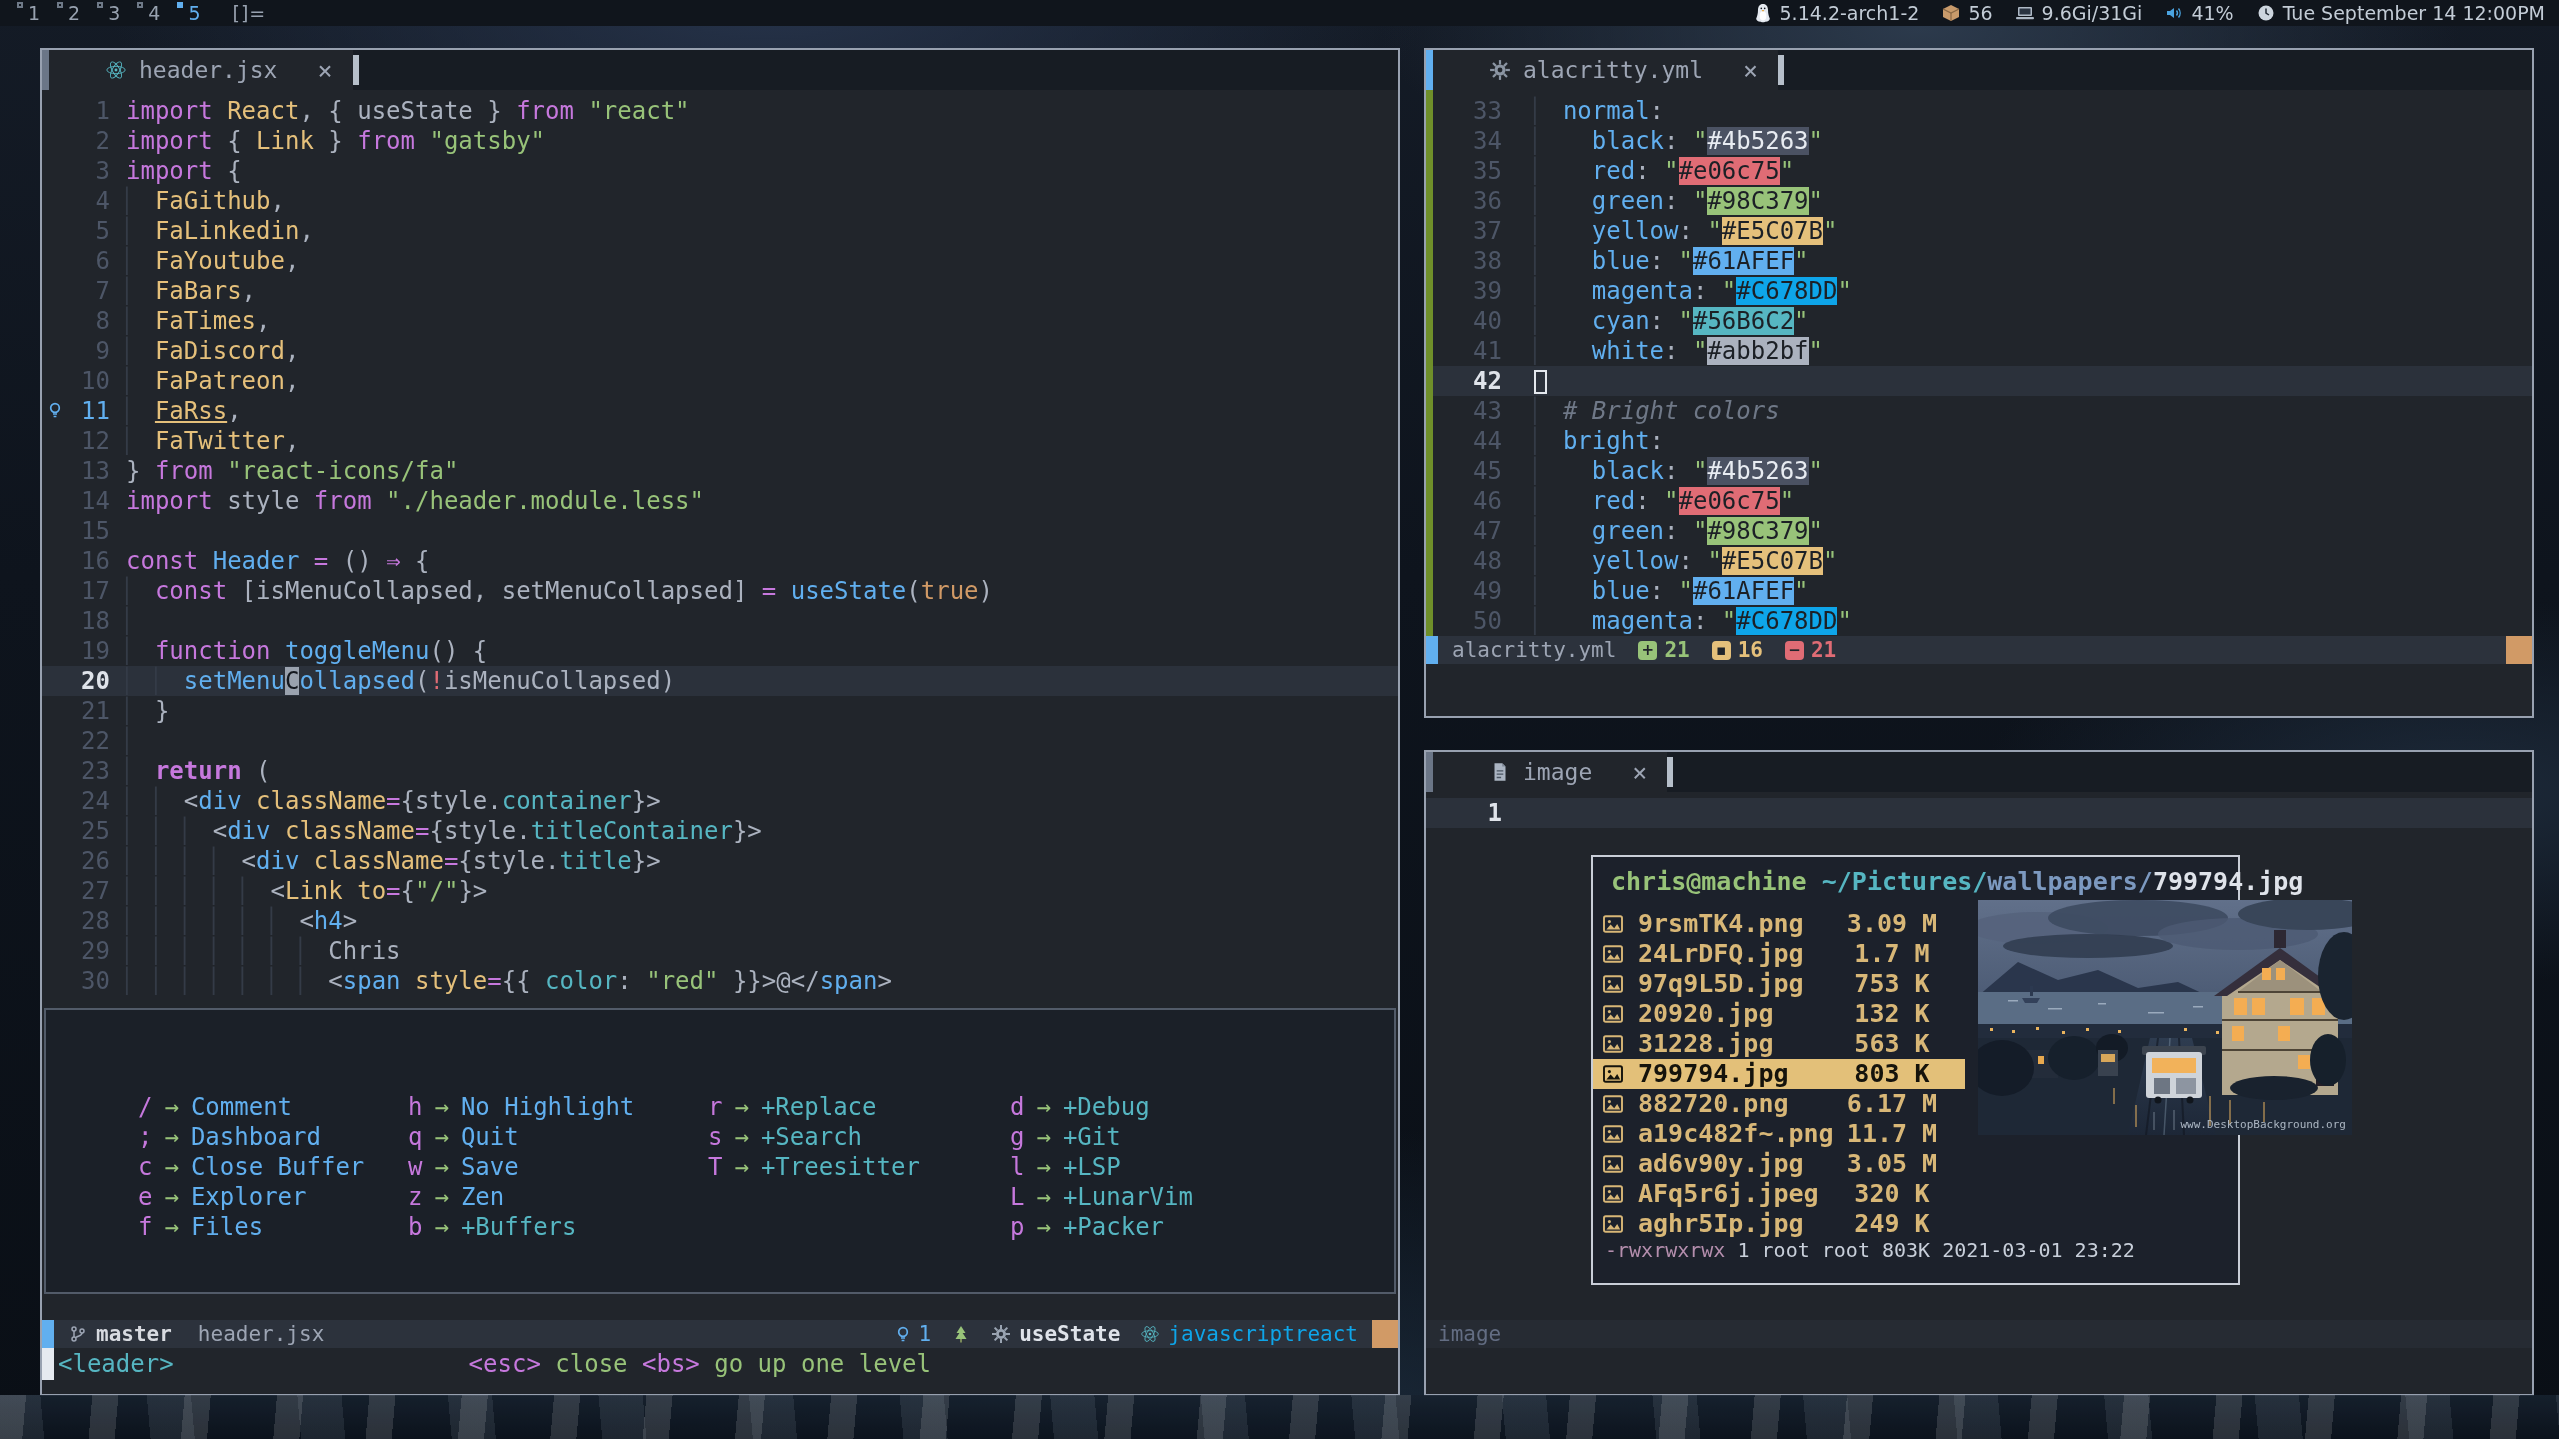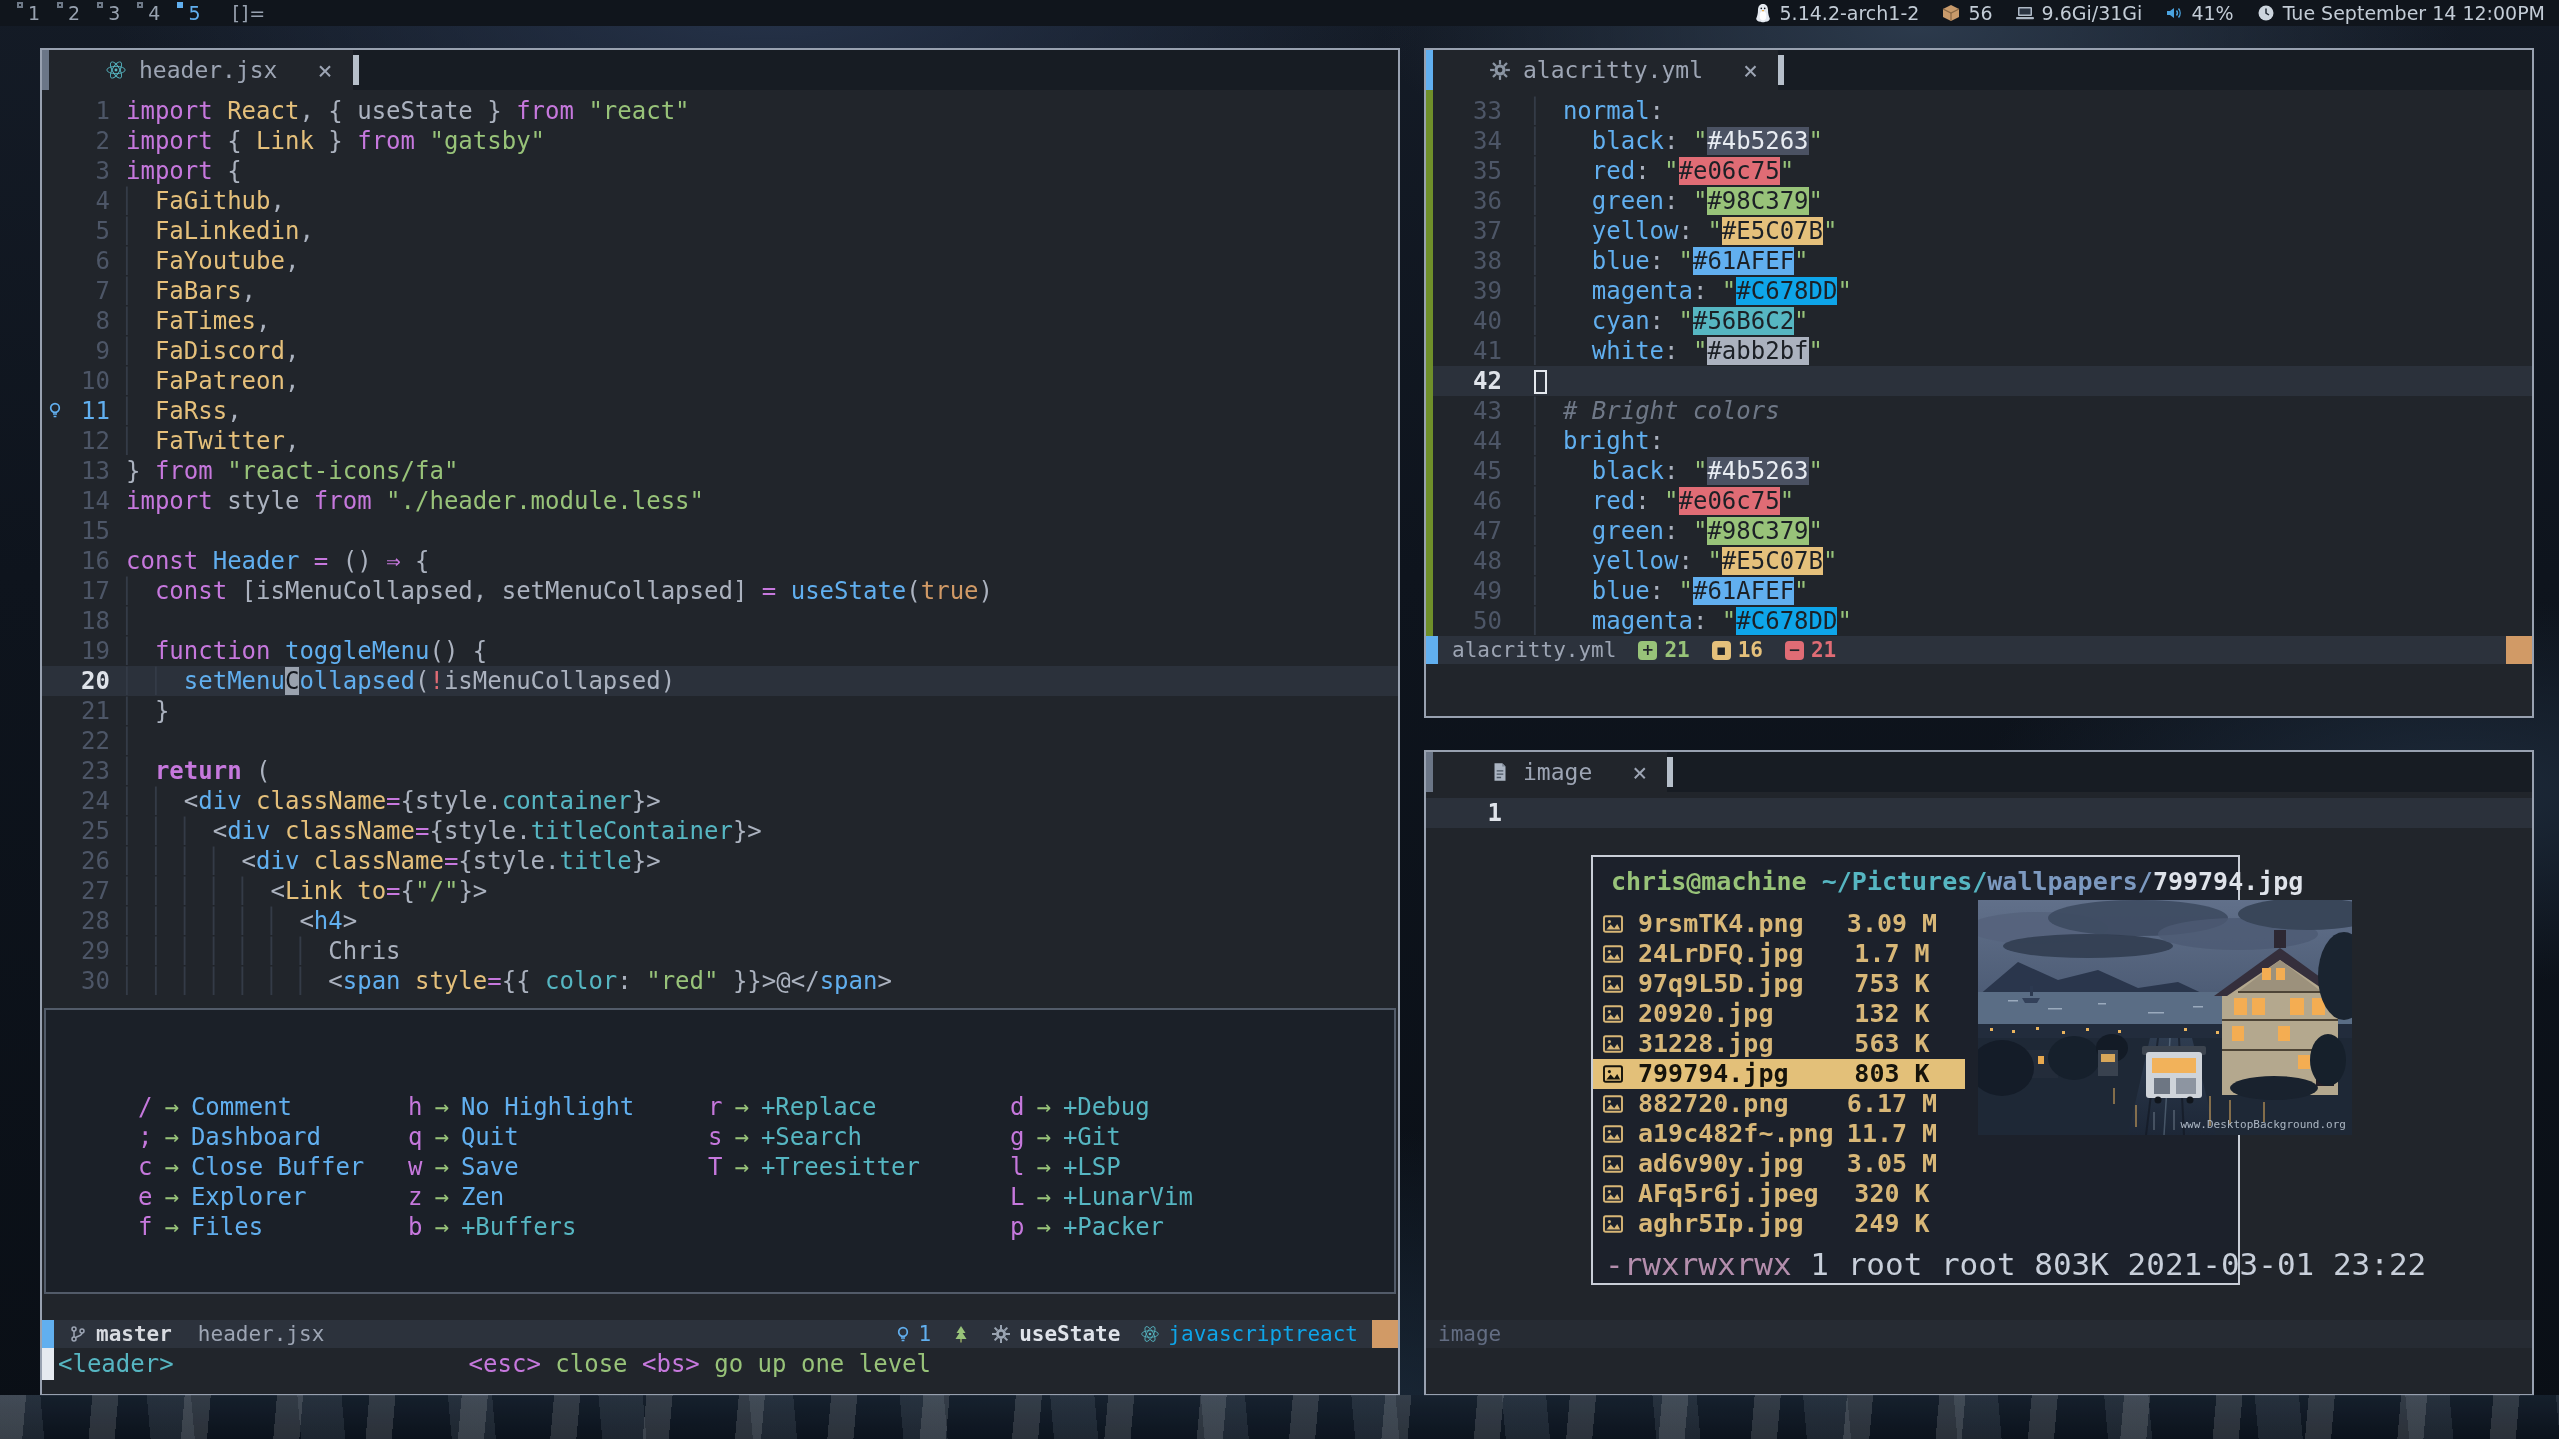--- a/index.html
+++ b/index.html
@@ -53,21 +53,21 @@
   .win-tr .ln,.win-br .ln{flex:0 0 52px}
   .ct{padding-left:16px;white-space:pre}
   .win-tr .ct,.win-br .ct{padding-left:32px}
   .ln.act{color:#dfe3ea;font-weight:bold}
   .ln.info{color:#61afef}
   .gitbar{position:absolute;left:0;top:0;width:7px;height:546px;background:#6f8f2a}
   
   .tok-kw{color:#c678dd}.tok-id{color:#e5c07b}.tok-fn{color:#61afef}.tok-str{color:#98c379}
   .tok-fg{color:#abb2bf}.tok-cy{color:#56b6c2}.tok-rd{color:#e06c75}
   .tok-cm{color:#6f7887;font-style:italic}.tok-num{color:#d19a66}
-  .tok-ig{color:#343b47}.tok-ul{}.tok-b{font-weight:700}
+  .tok-ig{color:#343b47}.tok-ul{text-decoration:underline}.tok-b{font-weight:700}
   .tok-key{color:#61afef}
   .tok-cursor{background:#9aa2ae;color:#14181f}
   .tok-hcur{display:inline-block;width:13px;height:24px;border:2px solid #e4e8ee;transform:translateY(4px)}
   .tok-swk{background:#4b5263;color:#e8ecf2}
   .tok-swr{background:#e06c75;color:#1c2026}
   .tok-swg{background:#98C379;color:#1c2026}
   .tok-swy{background:#E5C07B;color:#1c2026}
   .tok-swb{background:#61AFEF;color:#1c2026}
   .tok-swm{background:#0ea5e9;color:#1c2026}
   .tok-swc{background:#56B6C2;color:#1c2026}
@@ -109,21 +109,21 @@
   .lf{position:absolute;left:165px;top:103px;width:649px;height:430px;background:#1c212b;
     border:2px solid #c9ced8;z-index:4;padding:10px 0 0 0;font-size:25px;line-height:30px}
   .lf-head{height:34px;padding-left:18px;font-weight:bold;white-space:pre;margin-bottom:8px}
   .lf-user{color:#98c379}.lf-p1{color:#56b6c2}.lf-p2{color:#7c99c0}.lf-file{color:#dfe3ea}
   .lf-row{display:flex;align-items:center;height:30px;width:372px;color:#d8b777;font-weight:bold;padding:0 18px 0 8px}
   .lf-row .fic{width:24px;height:24px;margin-right:13px;flex:0 0 auto;display:inline-flex}
   .lf-row .fic svg{width:24px;height:24px}
   .lf-row .fname{flex:1 1 auto}
   .lf-row .fsize{flex:0 0 110px;text-align:center;white-space:pre}
   .lf-row.sel{background:#e3c079;color:#15130c}
-  .lf-perm{position:absolute;left:12px;bottom:4px;white-space:pre;font-size:31px}
+  .lf-perm{position:absolute;left:12px;bottom:18px;white-space:pre;font-size:20px}
   .lf-perm .pp{color:#b48ead}.lf-perm .pr{color:#c8cfda}
   .lf-img{position:absolute;left:385px;top:43px;width:374px;height:235px}
   .lf-img svg{width:100%;height:100%;display:block}
 </style>
 </head>
 <body>
 
 <div class="topbar">
   <div style="display:flex">
       <span class="ws"><span class="sq"></span>1</span>

